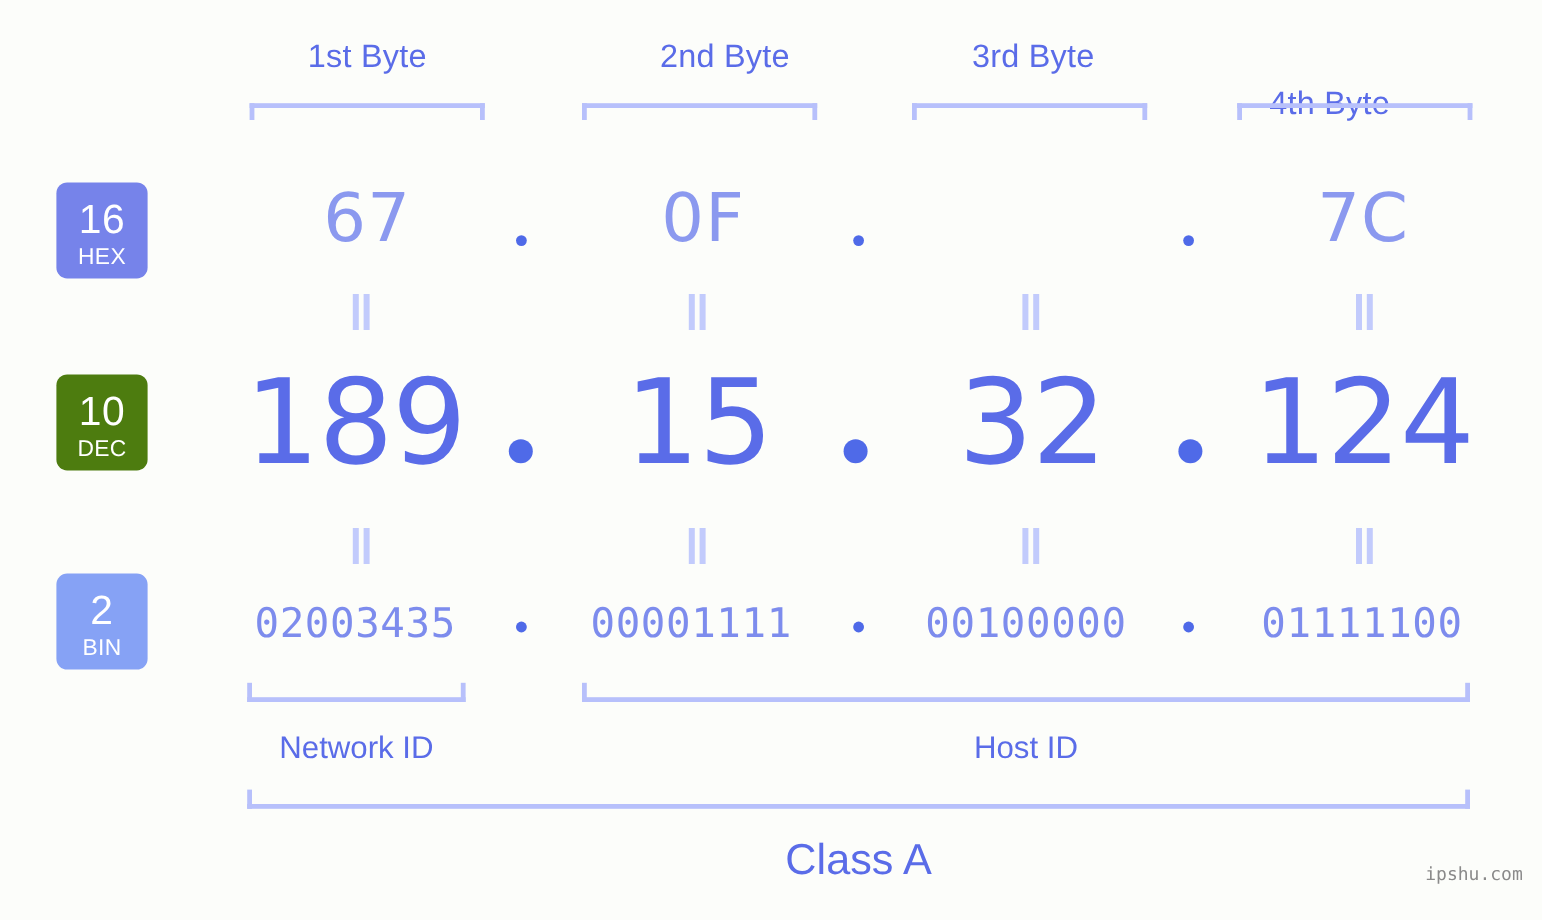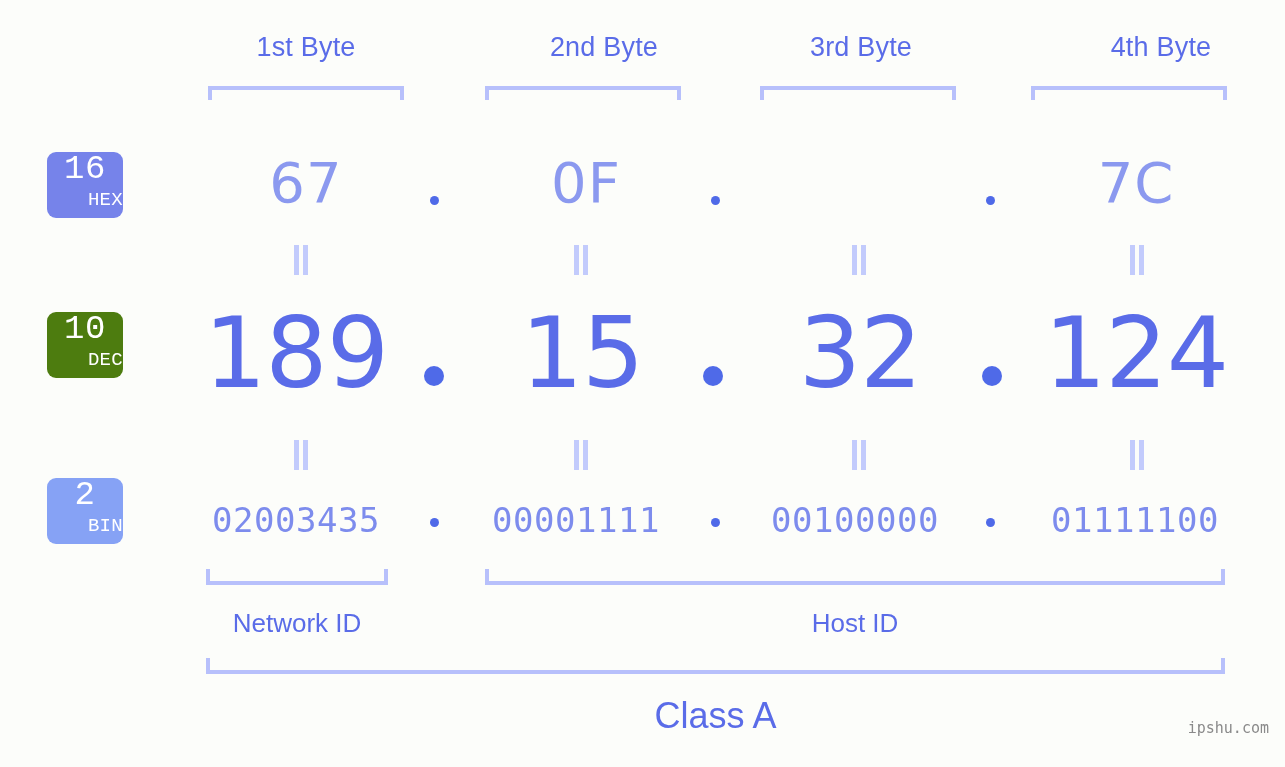--- a/index.html
+++ b/index.html
@@ -55,38 +55,36 @@
   }
 
   
   .badge {
     position: absolute;
     width: 76px;
     border-radius: 9px;
     color: #ffffff;
     text-align: center;
     box-sizing: border-box;
-    padding-top: 0;
+    padding-top: 14px;
     padding-bottom: 8px;
     line-height: 1;
-    font-family: Liberation Mono, monospace;
   }
   .badge .num {
     display: block;
     font-size: 34px;
     font-weight: 400;
     letter-spacing: 0.5px;
   }
   .badge .nm {
     display: block;
     font-size: 19px;
     font-weight: 400;
     margin-top: 5px;
     letter-spacing: 0.3px;
-    text-align: right;
   }
   .badge-hex { background: #7683ea; top: 152px; left: 47px; }
   .badge-dec { background: #4d7c0f; top: 312px; left: 47px; }
   .badge-bin { background: #86a2f5; top: 478px; left: 47px; }
 
   
   .cell {
     position: absolute;
     text-align: center;
     white-space: nowrap;
@@ -192,21 +190,21 @@
   }
 </style>
 </head>
 <body>
 
 <div class="canvas">
 
   <div class="byte-label" style="left:186px; width:240px;">1st Byte</div>
   <div class="byte-label" style="left:484px; width:240px;">2nd Byte</div>
   <div class="byte-label" style="left:741px; width:240px;">3rd Byte</div>
-  <div class="byte-label" style="left:1041px; width:240px;">4th Byte</div>
+  <div class="byte-label" style="left:988px; width:240px;margin-top:39px;">4th Byte</div>
 
   <div class="bracket" style="left:208px; top:86px; width:196px;"></div>
   <div class="bracket" style="left:485px; top:86px; width:196px;"></div>
   <div class="bracket" style="left:760px; top:86px; width:196px;"></div>
   <div class="bracket" style="left:1031px; top:86px; width:196px;"></div>
 
   <div class="badge badge-hex">
     <span class="num">16</span>
     <span class="nm">HEX</span>
   </div>

